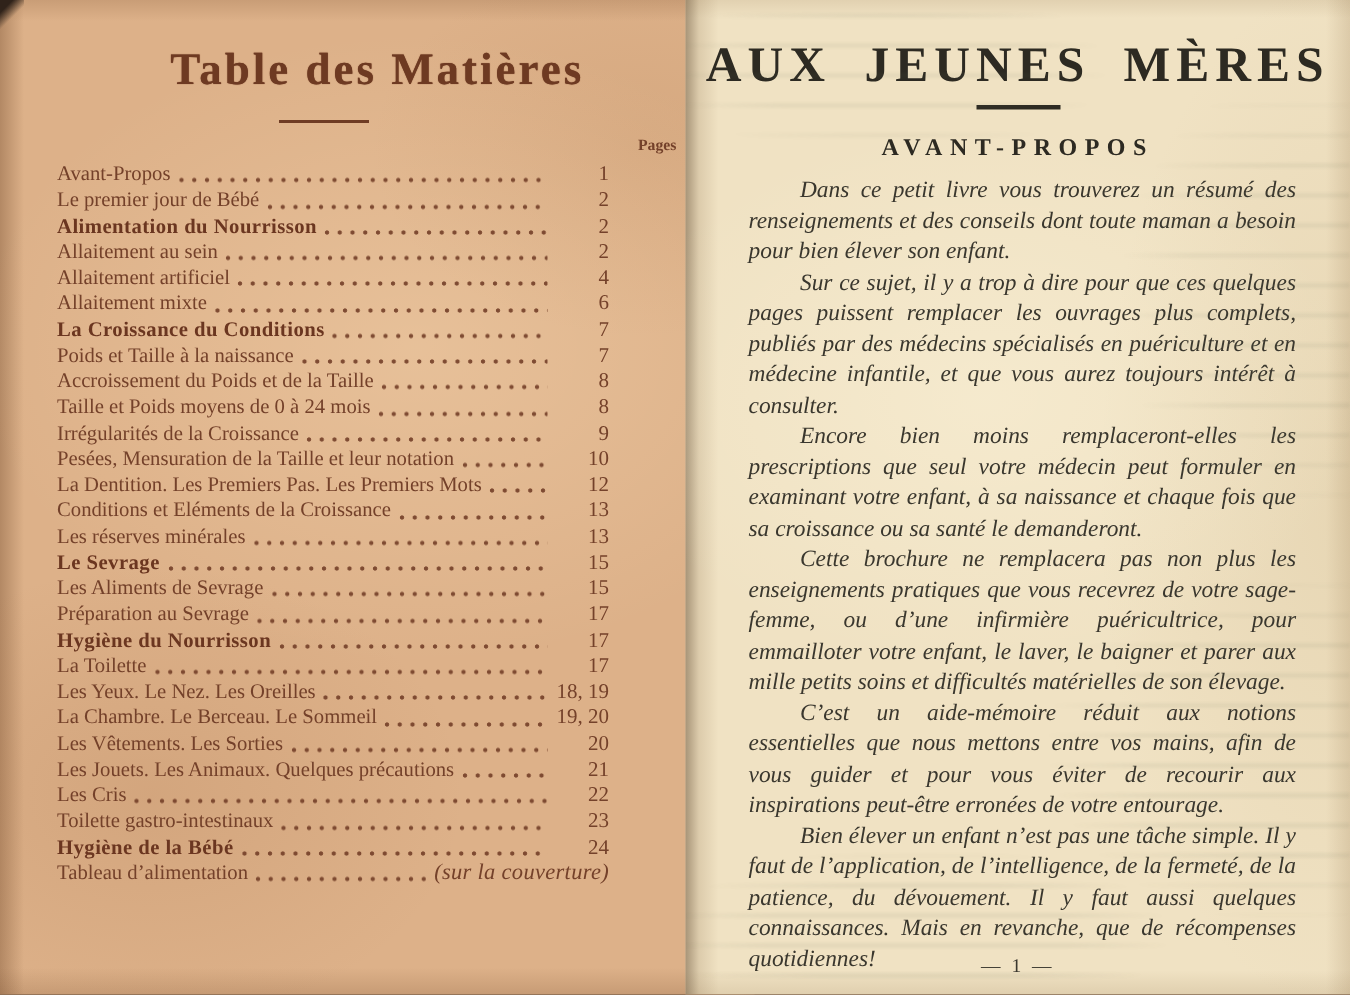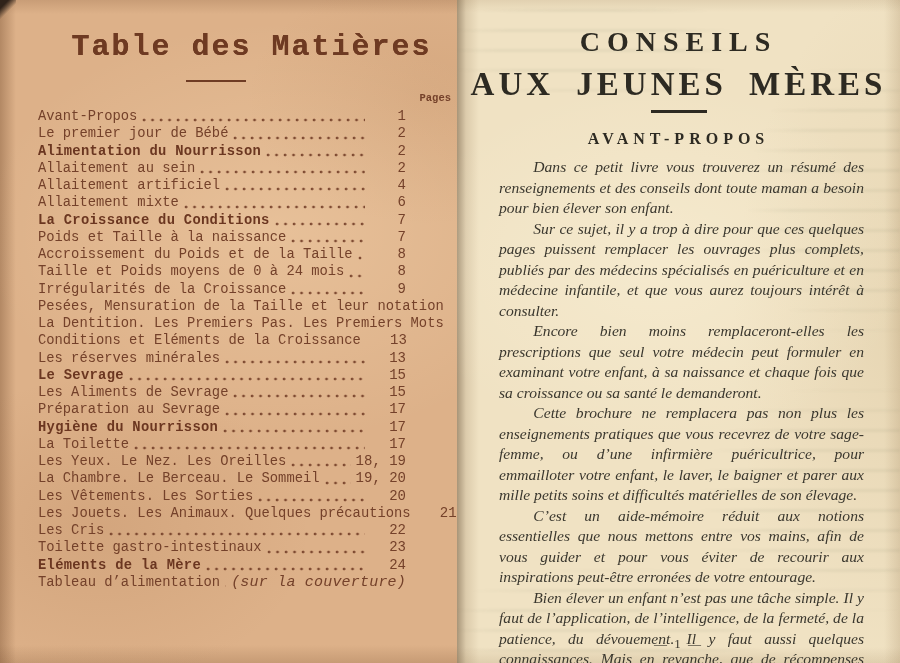--- a/index.html
+++ b/index.html
@@ -16,21 +16,20 @@
     background:
       radial-gradient(ellipse 420px 300px at 55% 35%, rgba(255,228,190,.30), rgba(255,228,190,0) 70%),
       radial-gradient(ellipse 300px 220px at 20% 80%, rgba(150,95,55,.14), rgba(150,95,55,0) 70%),
       radial-gradient(ellipse 260px 180px at 85% 15%, rgba(160,105,60,.12), rgba(160,105,60,0) 70%),
       linear-gradient(90deg, rgba(110,70,40,.38), rgba(110,70,40,0) 16px),
       linear-gradient(270deg, rgba(86,56,32,.48), rgba(120,80,48,.18) 8px, rgba(120,80,48,0) 22px),
       linear-gradient(180deg, rgba(120,78,45,.20), rgba(120,78,45,0) 14px),
       linear-gradient(0deg, rgba(120,78,45,.22), rgba(120,78,45,0) 18px),
       #ddb189;
     color:#74412a;
-    font-family:Liberation Mono, monospace;
   }
   .corner-tl{
     position:absolute;left:0;top:0;width:16px;height:26px;
     background:linear-gradient(135deg,#30231a 0 6px,rgba(48,35,26,0) 14px);
   }
   .toc-title{
     position:absolute;top:30px;left:0;width:100%;
     text-align:center;font-size:30px;font-weight:bold;
     letter-spacing:2px;color:#6e3a22;
     text-shadow:0 0 .6px #6e3a22;
@@ -273,38 +272,37 @@
           <span class="num">22</span>
         </div>
 
         <div class="toc-row">
           <span class="lbl">Toilette gastro-intestinaux</span>
           <span class="dots"></span>
           <span class="num">23</span>
         </div>
 
         <div class="toc-row bold">
-          <span class="lbl">Eléments de la Mère</span>
+          <span class="lbl">Hygiène de la Bébé</span>
           <span class="dots"></span>
           <span class="num">24</span>
         </div>
 
         <div class="toc-row">
           <span class="lbl">Tableau d’alimentation</span>
           <span class="dots"></span>
           <span class="num note">(sur la couverture)</span>
         </div>
       </div>
   </div>
 
   <div class="page-right">
     <div class="ghost"></div>
 
     <div class="rp-title">
-      <span class="line1">CONSEILS</span>
       <span class="line2">AUX JEUNES MÈRES</span>
     </div>
     <div class="rp-title-rule"></div>
 
     <div class="section-heading">AVANT-PROPOS</div>
 
     <div class="rp-body">
 
         <p>Dans ce petit livre vous trouverez un résumé des renseignements et des conseils dont toute maman a besoin pour bien élever son enfant.</p>
 

